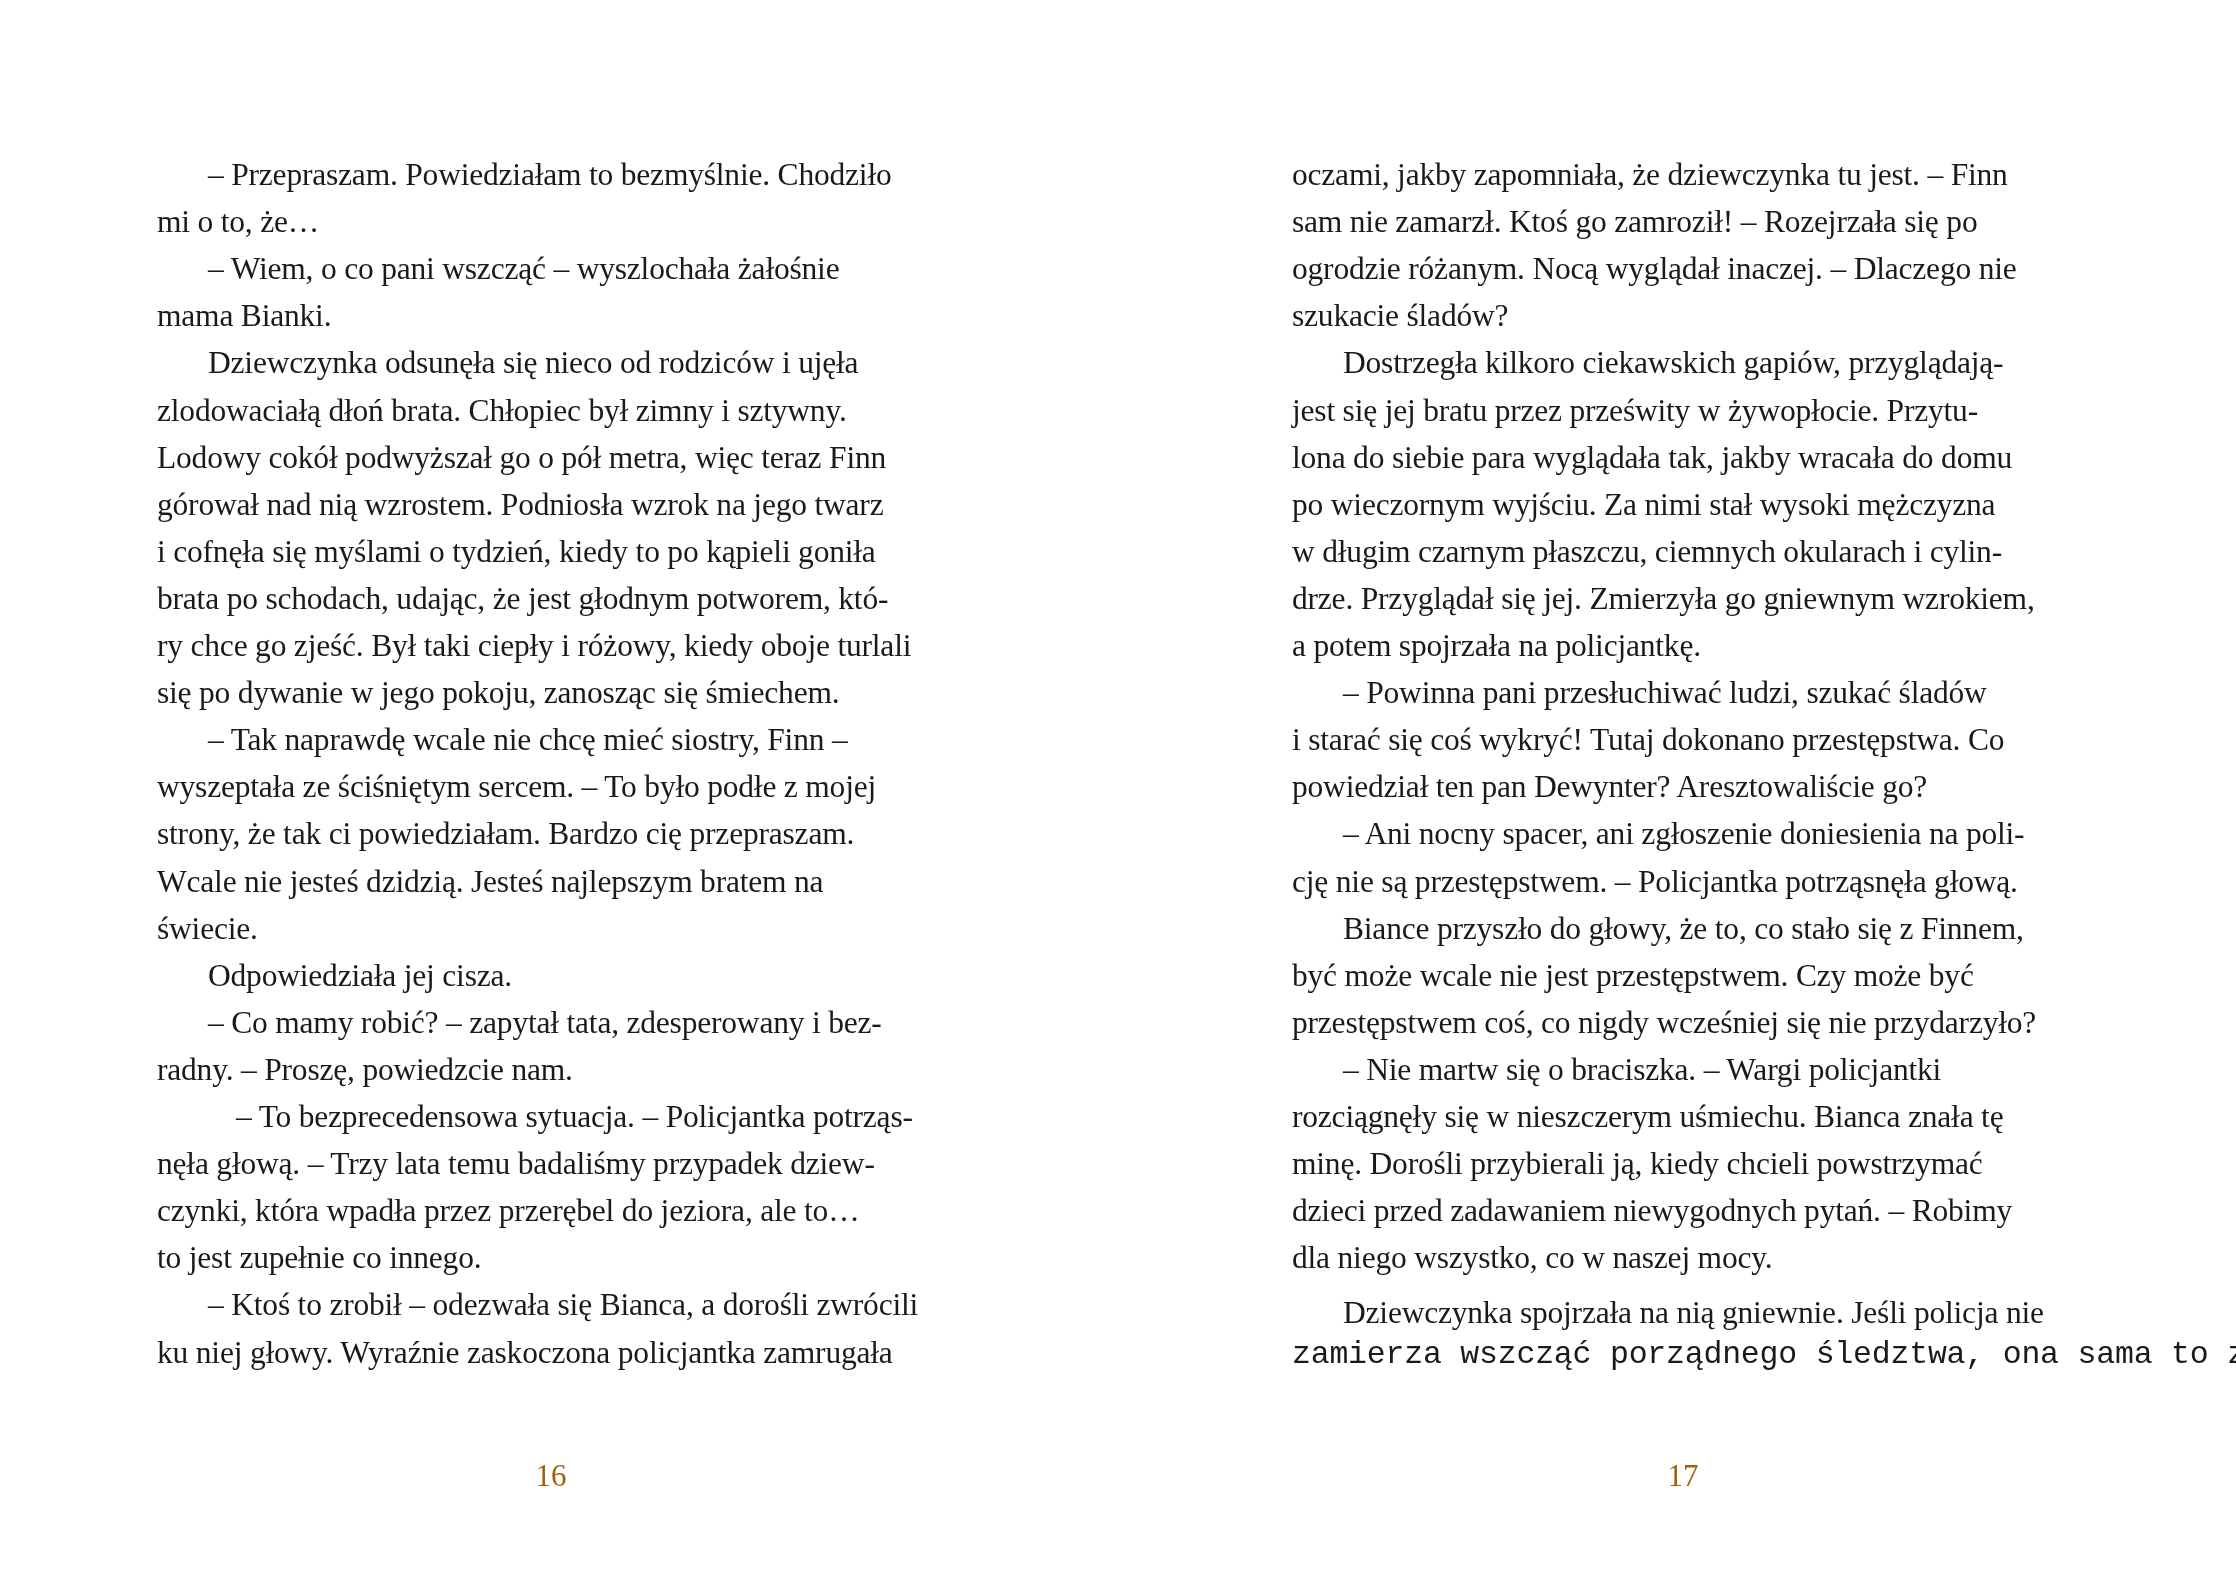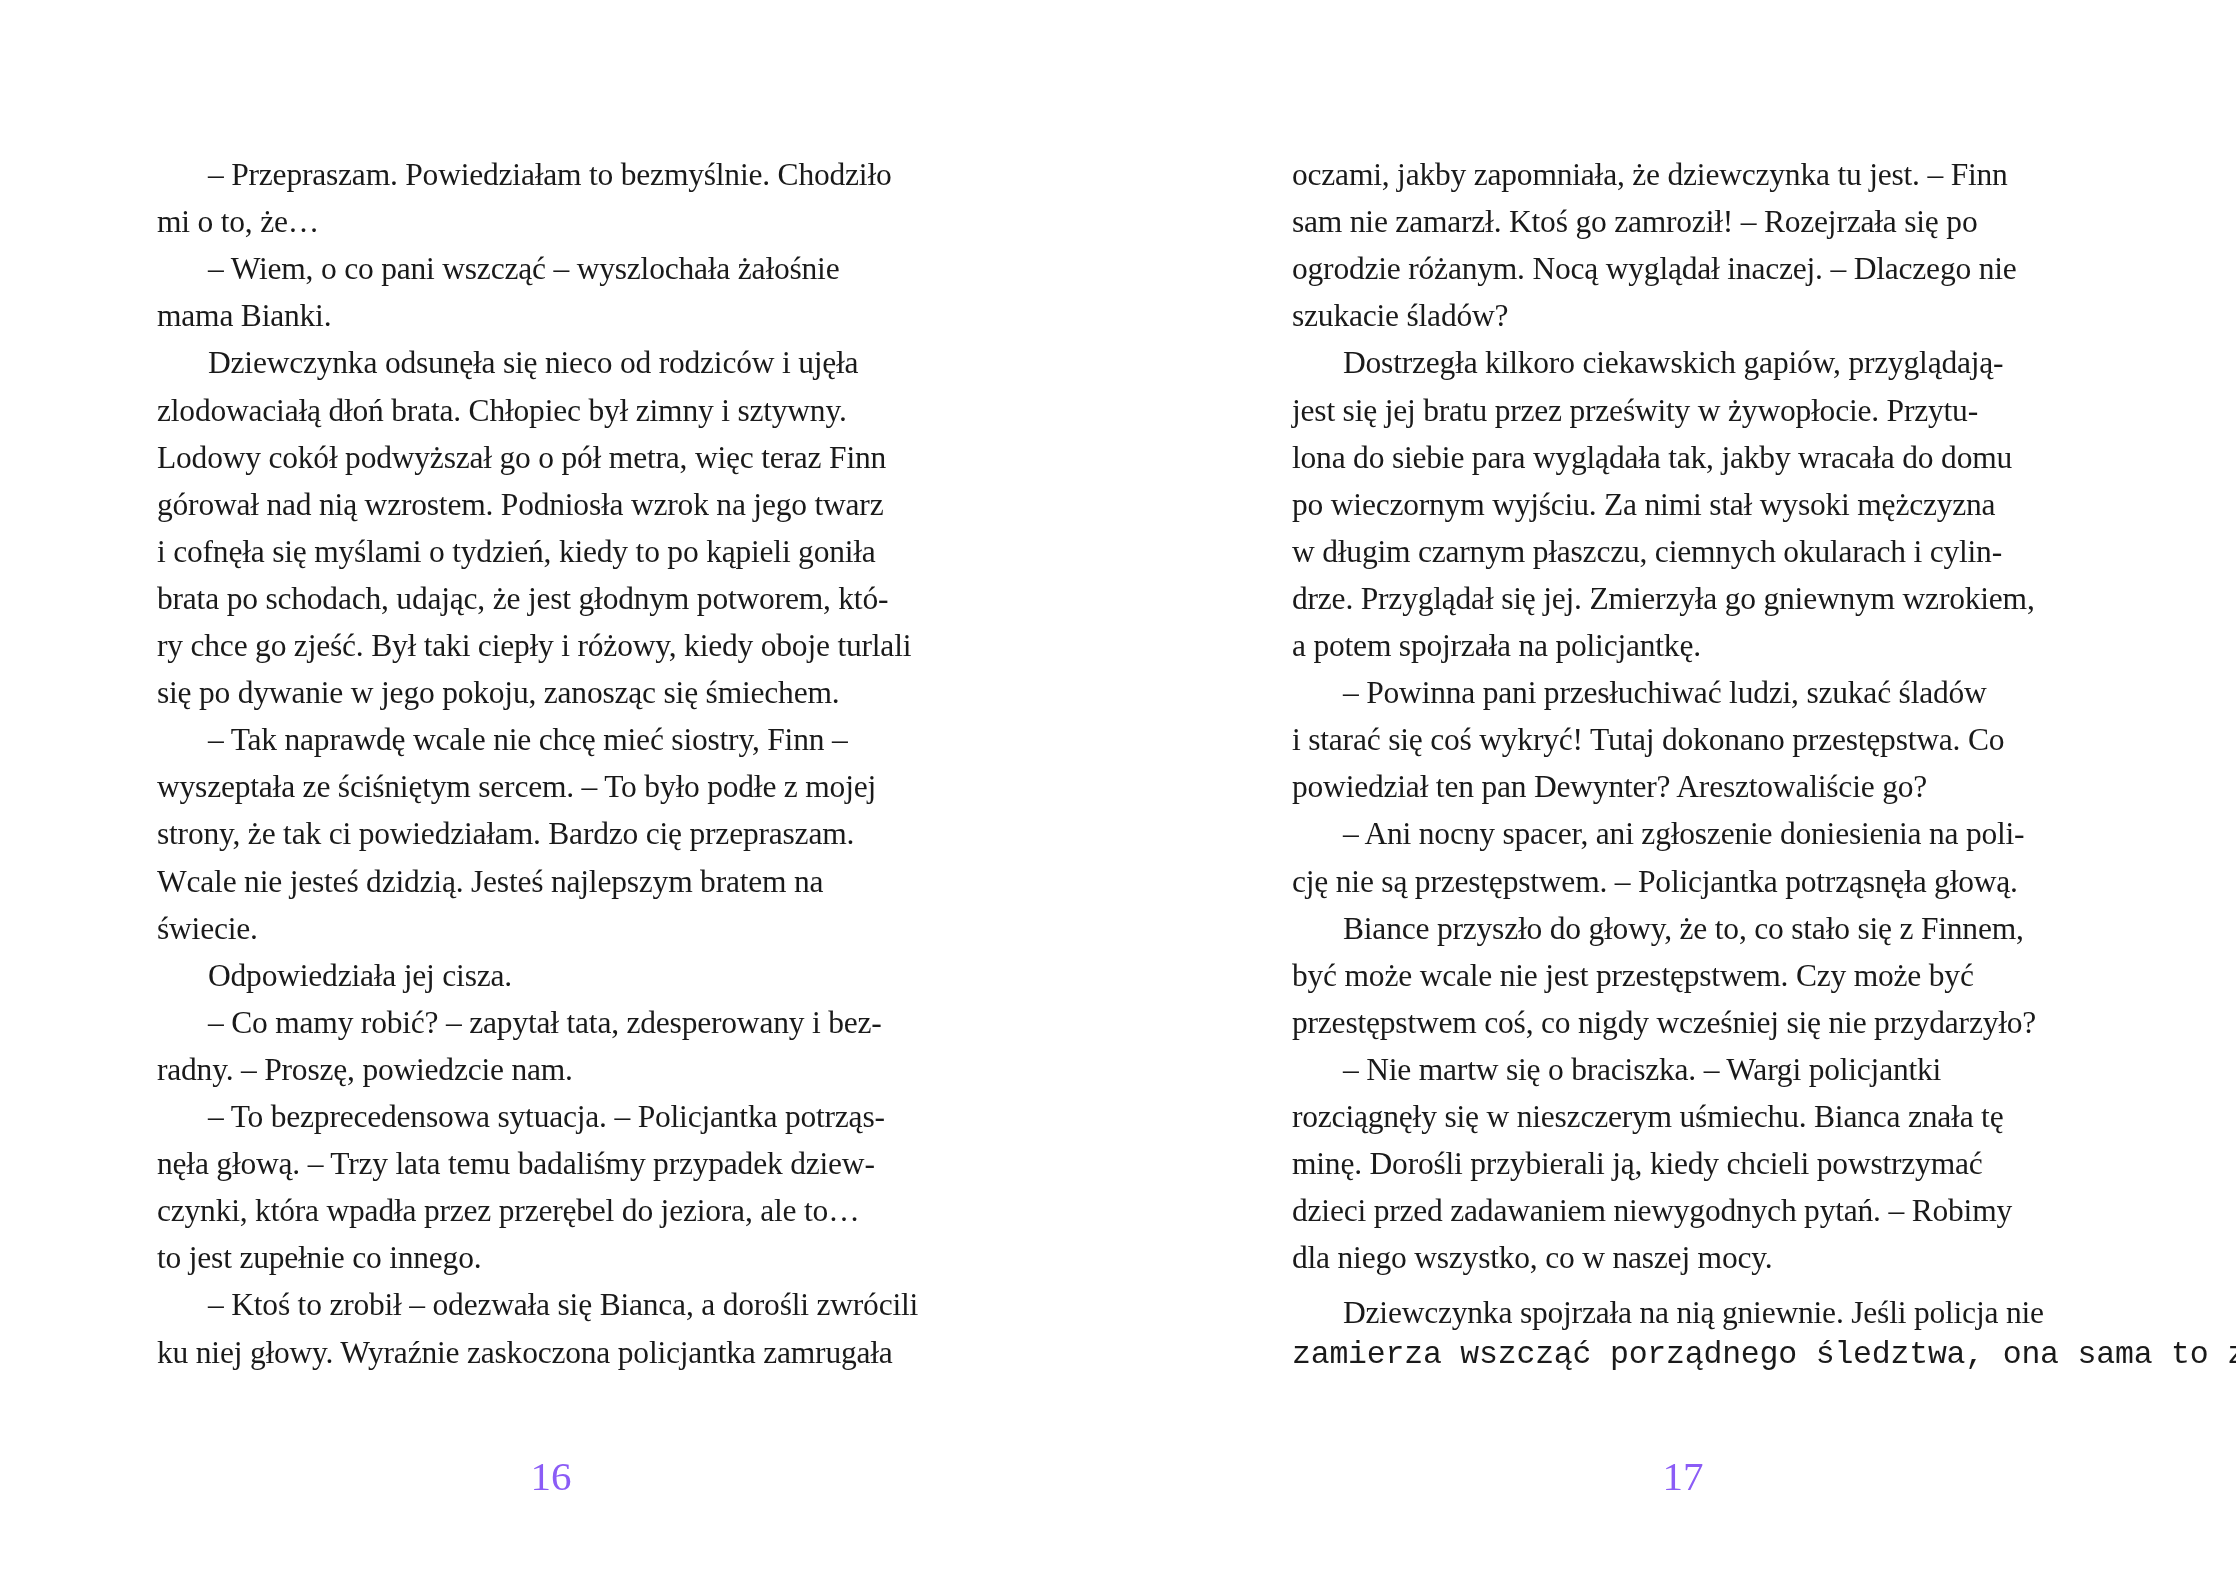--- a/index.html
+++ b/index.html
@@ -20,21 +20,21 @@
     white-space: nowrap;
     text-align: justify;
     text-align-last: justify;
     letter-spacing: -0.2px;
   }
   .line.last { text-align: left; text-align-last: left; }
   .line.indent { left: 51px; width: calc(100% - 51px); }
   .page-number {
     position: absolute; top: 1458px; width: 100px; text-align: center;
     font-family: "Liberation Serif", "DejaVu Serif", serif;
-    font-size: 41px; line-height: 36px; color: #8b5cf6;
+    font-size: 31px; line-height: 36px; color: #a16207;
   }
   .page.left .page-number { left: 501px; }
   .page.right .page-number { left: 515px; }
 </style>
 </head>
 <body>
 
 <div class="page left">
   <div class="column" id="col-0">
       <div class="line indent" style="top: 151px; text-align: left; text-align-last: left;"><span style="white-space: nowrap; word-spacing: 0px;">– Przepraszam. Powiedziałam to bezmyślnie. Chodziło</span></div>
@@ -50,21 +50,21 @@
       <div class="line" style="top: 622px; text-align: left; text-align-last: left;"><span style="white-space: nowrap; word-spacing: 0px;">ry chce go zjeść. Był taki ciepły i różowy, kiedy oboje turlali</span></div>
       <div class="line last" style="top: 669.1px;">się po dywanie w jego pokoju, zanosząc się śmiechem.</div>
       <div class="line indent" style="top: 716.2px; text-align: left; text-align-last: left;"><span style="white-space: nowrap; word-spacing: 0px;">– Tak naprawdę wcale nie chcę mieć siostry, Finn –</span></div>
       <div class="line" style="top: 763.3px; text-align: left; text-align-last: left;"><span style="white-space: nowrap; word-spacing: 0px;">wyszeptała ze ściśniętym sercem. – To było podłe z mojej</span></div>
       <div class="line" style="top: 810.4px; text-align: left; text-align-last: left;"><span style="white-space: nowrap; word-spacing: 0px;">strony, że tak ci powiedziałam. Bardzo cię przepraszam.</span></div>
       <div class="line" style="top: 857.5px; text-align: left; text-align-last: left;"><span style="white-space: nowrap; word-spacing: 0px;">Wcale nie jesteś dzidzią. Jesteś najlepszym bratem na</span></div>
       <div class="line last" style="top: 904.6px;">świecie.</div>
       <div class="line indent last" style="top: 951.7px;">Odpowiedziała jej cisza.</div>
       <div class="line indent" style="top: 998.8px; text-align: left; text-align-last: left;"><span style="white-space: nowrap; word-spacing: 0px;">– Co mamy robić? – zapytał tata, zdesperowany i bez-</span></div>
       <div class="line last" style="top: 1045.9px;">radny. – Proszę, powiedzcie nam.</div>
-      <div class="line indent" style="top: 1093px; text-align: left; text-align-last: left;"><span style="white-space: nowrap; word-spacing: 0px;">– To bezprecedensowa sytuacja. – Policjantka potrząs-</span></div>
+      <div class="line indent" style="top: 1093px; text-align: left; text-align-last: left;"><span style="white-space: nowrap; word-spacing: 0px; margin-left: 28px;">– To bezprecedensowa sytuacja. – Policjantka potrząs-</span></div>
       <div class="line" style="top: 1140.1px; text-align: left; text-align-last: left;"><span style="white-space: nowrap; word-spacing: 0px;">nęła głową. – Trzy lata temu badaliśmy przypadek dziew-</span></div>
       <div class="line" style="top: 1187.2px; text-align: left; text-align-last: left;"><span style="white-space: nowrap; word-spacing: 0px;">czynki, która wpadła przez przerębel do jeziora, ale to…</span></div>
       <div class="line last" style="top: 1234.3px;">to jest zupełnie co innego.</div>
       <div class="line indent" style="top: 1281.4px; text-align: left; text-align-last: left;"><span style="white-space: nowrap; word-spacing: 0px;">– Ktoś to zrobił – odezwała się Bianca, a dorośli zwrócili</span></div>
       <div class="line" style="top: 1328.5px; text-align: left; text-align-last: left;"><span style="white-space: nowrap; word-spacing: 0px;">ku niej głowy. Wyraźnie zaskoczona policjantka zamrugała</span></div>
     </div>
   <div class="page-number">16</div>
 </div>
 
 <div class="page right">

